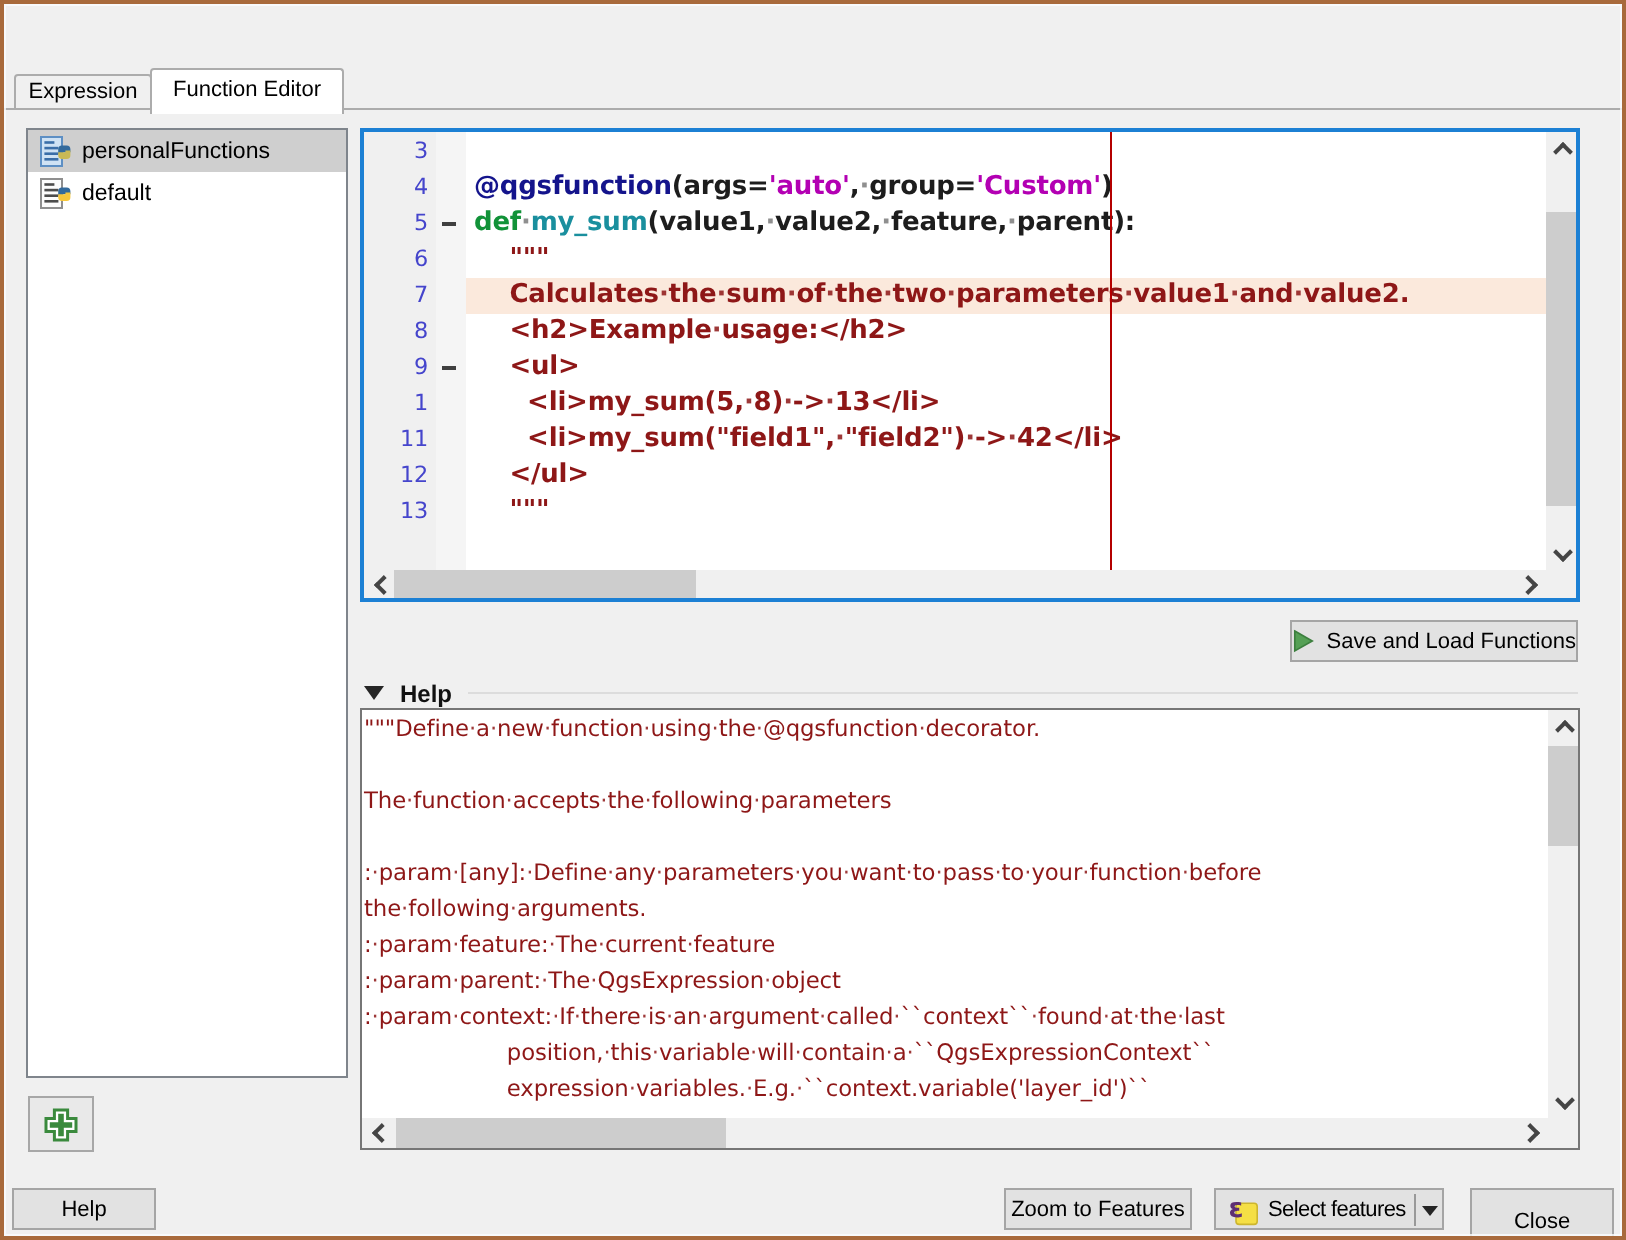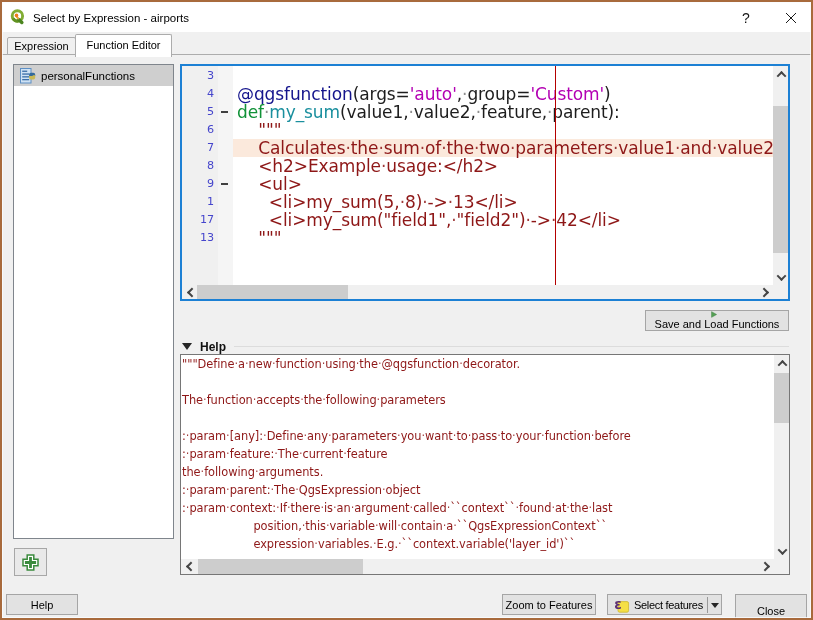--- a/index.html
+++ b/index.html
@@ -37,21 +37,21 @@
   .editor{position:absolute;left:180px;top:64px;width:610px;height:237px;background:#ffffff;border:2px solid #1c80d4;}
   .ed-content{position:absolute;left:0;top:0;width:591px;height:219px;overflow:hidden;}
   .col-num{position:absolute;left:0;top:0;width:36px;height:219px;background:#f0f0f0;}
   .col-fold{position:absolute;left:36px;top:0;width:15px;height:219px;background:#f5f5f5;}
   .edge-line{position:absolute;left:373px;top:0;width:1px;height:219px;background:#b40000;z-index:3;}
   .code-rows{position:absolute;left:0;top:1px;width:100%;}
   .crow{display:flex;height:18px;line-height:18px;position:relative;}
   .crow .ln{flex:0 0 36px;text-align:right;padding-right:4px;color:#4545cc;font-family:"DejaVu Sans",sans-serif;font-size:11.2px;letter-spacing:-0.1px;}
   .crow .fold{flex:0 0 15px;position:relative;}
   .crow .fold .dash{position:absolute;left:3px;top:8px;width:7px;height:2px;background:#404040;}
-  .crow .ctext{flex:1 1 auto;font-family:"DejaVu Sans",sans-serif;font-size:17px;letter-spacing:-0.1px;white-space:pre;padding-left:4px;position:relative;z-index:2;}
+  .crow .ctext{flex:1 1 auto;font-family:"DejaVu Sans",sans-serif;font-size:13px;letter-spacing:-0.1px;white-space:pre;padding-left:4px;position:relative;z-index:2;font-weight:bold;}
   .crow .ctext.hl{background:#fbe9dc;}
   .seg-d{color:#1d1d1d;}
   .seg-dec{color:#14148c;}
   .seg-str{color:#b300b3;}
   .seg-kw{color:#119238;}
   .seg-fn{color:#1a8f9e;}
   .seg-doc{color:#8e1717;}
   .ws{color:#8f8f8f;}
   .seg-doc .ws{color:inherit;opacity:.85;}
   .help-line .ws{color:inherit;opacity:.85;}
@@ -64,21 +64,21 @@
   .chev.down{transform:rotate(45deg) translate(-1px,-1px);}
   .chev.left{transform:rotate(135deg) translate(-1px,-1px);}
   .chev.right{transform:rotate(-45deg) translate(-1px,-1px);}
   .ed-vscroll{left:591px;top:0;width:15px;height:219px;}
   .ed-vscroll .thumb{left:0px;top:40px;width:15px;height:147px;}
   .ed-hscroll{left:0;top:219px;width:591px;height:14px;}
   .ed-hscroll .thumb{left:15px;top:0;width:151px;height:14px;}
   .corner{position:absolute;left:591px;top:219px;width:15px;height:14px;background:#f0f0f0;}
   
   .btn{background:#e2e2e2;border:1px solid #a5a5a5;display:flex;align-items:center;justify-content:center;font-size:11px;color:#000;white-space:nowrap;}
-  .saveload-btn{position:absolute;left:645px;top:310px;width:144px;height:21px;font-size:11px;flex-direction:column;}
+  .saveload-btn{position:absolute;left:645px;top:310px;width:144px;height:21px;font-size:11px;}
   .saveload-btn .play{margin-right:6px;}
   
   .help-header{position:absolute;left:182px;top:340px;height:13px;display:flex;align-items:center;}
   .collapse-arrow{width:0;height:0;border-left:5px solid transparent;border-right:5px solid transparent;border-top:7px solid #262626;margin-right:8px;}
   .help-title{font-weight:bold;font-size:12px;color:#111;}
   .help-groove{position:absolute;left:234px;top:346px;width:555px;height:1px;background:#dcdcdc;}
   .help-area{position:absolute;left:180px;top:354px;width:610px;height:221px;background:#ffffff;border:1px solid #767676;}
   .help-content{position:absolute;left:0;top:0;width:593px;height:204px;overflow:hidden;}
   .help-line{height:18px;line-height:18px;font-family:"DejaVu Sans",sans-serif;font-size:11.4px;letter-spacing:-0.05px;color:#8e1717;white-space:pre;padding-left:1px;}
   .hp-vscroll{left:593px;top:0;width:15px;height:204px;}
@@ -93,54 +93,50 @@
   .select-btn .sf-label{margin-left:4px;letter-spacing:-0.3px;}
   .sf-sep{position:absolute;left:99px;top:2px;width:1px;height:16px;background:#999999;}
   .sf-arrow{position:absolute;left:103px;top:8px;width:0;height:0;border-left:4px solid transparent;border-right:4px solid transparent;border-top:5px solid #252525;}
   .close-btn{position:absolute;left:735px;top:594px;width:72px;height:33px;}
 </style>
 </head>
 <body>
 
 <div id="window">
 
-  <div class="titlebar">
-    <svg class="app-icon" viewBox="0 0 17 17">
-      <circle cx="7.4" cy="6.9" r="5.2" fill="none" stroke="#82ad33" stroke-width="2.9"></circle>
-      <path d="M3.1 9.3 a5.2 5.2 0 0 0 6.2 2.6" fill="none" stroke="#619322" stroke-width="2.9"></path>
-      <rect x="8.9" y="8.1" width="7.6" height="3.5" rx="1.7" transform="rotate(45 8.9 8.1)" fill="#4b851f"></rect>
-      <rect x="7.2" y="6.9" width="3.4" height="2" rx="0.6" transform="rotate(45 7.2 6.9)" fill="#e2a33d"></rect>
-      <circle cx="6.5" cy="6.4" r="1.8" fill="#ee7c16"></circle>
-    </svg>
-    <span class="title-text">Select by Expression - airports</span>
-    <span class="tb-help">?</span>
-    <span class="tb-close">
-      <svg width="12" height="12" viewBox="0 0 12 12">
-        <path d="M1 1 L11 11 M11 1 L1 11" stroke="#1a1a1a" stroke-width="1" fill="none"></path>
-      </svg>
-    </span>
-  </div>
 
   <div class="pane-line"></div>
   <div class="tab tab-inactive">Expression</div>
   <div class="tab tab-active">Function Editor</div>
 
   <div class="flist">
     <div class="flist-item selected">
       <svg class="ficon" viewBox="0 0 16 16">
         <rect x="0.5" y="0.5" width="10.5" height="14.5" fill="#cfe2f4" stroke="#5d8fc4"></rect>
         <rect x="2.2" y="2.6" width="5" height="1.3" fill="#3a6ea8"></rect>
         <rect x="2.2" y="5.4" width="7" height="1.3" fill="#3a6ea8"></rect>
         <rect x="2.2" y="8.2" width="7" height="1.3" fill="#3a6ea8"></rect>
         <rect x="2.2" y="11" width="7" height="1.3" fill="#3a6ea8"></rect>
         <path d="M9.1 6.6 a1.9 1.9 0 0 1 1.9 -1.9 h2.3 a1.9 1.9 0 0 1 1.9 1.9 v1.5 h-3.6 v0.9 h-2.5 z" fill="#336a9c"></path>
         <path d="M15.2 9.6 a1.9 1.9 0 0 1 -1.9 1.9 h-2.3 a1.9 1.9 0 0 1 -1.9 -1.9 v-1.5 h3.6 v-0.9 h2.5 z" fill="#c9b955"></path>
       </svg>
       <span class="flabel">personalFunctions</span>
     </div>
+    <div class="flist-item">
+      <svg class="ficon" viewBox="0 0 16 16">
+        <rect x="0.5" y="0.5" width="10.5" height="14.5" fill="#fcfcfc" stroke="#8f8f8f"></rect>
+        <rect x="2.2" y="2.6" width="5" height="1.3" fill="#4c4c4c"></rect>
+        <rect x="2.2" y="5.4" width="7" height="1.3" fill="#4c4c4c"></rect>
+        <rect x="2.2" y="8.2" width="7" height="1.3" fill="#4c4c4c"></rect>
+        <rect x="2.2" y="11" width="7" height="1.3" fill="#4c4c4c"></rect>
+        <path d="M9.1 6.6 a1.9 1.9 0 0 1 1.9 -1.9 h2.3 a1.9 1.9 0 0 1 1.9 1.9 v1.5 h-3.6 v0.9 h-2.5 z" fill="#336a9c"></path>
+        <path d="M15.2 9.6 a1.9 1.9 0 0 1 -1.9 1.9 h-2.3 a1.9 1.9 0 0 1 -1.9 -1.9 v-1.5 h3.6 v-0.9 h2.5 z" fill="#f7c73c"></path>
+      </svg>
+      <span class="flabel">default</span>
+    </div>
   </div>
 
   <div class="add-btn">
     <svg width="17" height="17" viewBox="0 0 17 17">
       <path d="M5.2 1 h6.6 v4.2 h4.2 v6.6 h-4.2 v4.2 h-6.6 v-4.2 h-4.2 v-6.6 h4.2 z" fill="#ffffff" stroke="#3a8a3d" stroke-width="1.5"></path>
       <path d="M7.1 2.9 h2.8 v4.2 h4.2 v2.8 h-4.2 v4.2 h-2.8 v-4.2 h-4.2 v-2.8 h4.2 z" fill="#3a8a3d"></path>
     </svg>
   </div>
 
   <div class="editor">
@@ -187,23 +183,28 @@
               <span class="dash"></span>
             </span>
             <span class="ctext"><span class="seg-doc">    &lt;ul&gt;</span></span>
           </div>
           <div class="crow">
             <span class="ln">1</span>
             <span class="fold"></span>
             <span class="ctext"><span class="seg-doc">      &lt;li&gt;my_sum(5,<span class="ws">·</span>8)<span class="ws">·</span>-&gt;<span class="ws">·</span>13&lt;/li&gt;</span></span>
           </div>
           <div class="crow">
-            <span class="ln">17</span>
+            <span class="ln">11</span>
             <span class="fold"></span>
             <span class="ctext"><span class="seg-doc">      &lt;li&gt;my_sum("field1",<span class="ws">·</span>"field2")<span class="ws">·</span>-&gt;<span class="ws">·</span>42&lt;/li&gt;</span></span>
+          </div>
+          <div class="crow">
+            <span class="ln">12</span>
+            <span class="fold"></span>
+            <span class="ctext"><span class="seg-doc">    &lt;/ul&gt;</span></span>
           </div>
           <div class="crow">
             <span class="ln">13</span>
             <span class="fold"></span>
             <span class="ctext"><span class="seg-doc">    """</span></span>
           </div>
         </div>
     </div>
     <div class="sb ed-vscroll">
       <div class="sb-btn" style="top:0;left:0;">
@@ -239,22 +240,22 @@
   </div>
   <div class="help-groove"></div>
 
   <div class="help-area">
     <div class="help-content">
         <div class="help-line">"""Define<span class="ws">·</span>a<span class="ws">·</span>new<span class="ws">·</span>function<span class="ws">·</span>using<span class="ws">·</span>the<span class="ws">·</span>@qgsfunction<span class="ws">·</span>decorator.</div>
         <div class="help-line"></div>
         <div class="help-line">The<span class="ws">·</span>function<span class="ws">·</span>accepts<span class="ws">·</span>the<span class="ws">·</span>following<span class="ws">·</span>parameters</div>
         <div class="help-line"></div>
         <div class="help-line">:<span class="ws">·</span>param<span class="ws">·</span>[any]:<span class="ws">·</span>Define<span class="ws">·</span>any<span class="ws">·</span>parameters<span class="ws">·</span>you<span class="ws">·</span>want<span class="ws">·</span>to<span class="ws">·</span>pass<span class="ws">·</span>to<span class="ws">·</span>your<span class="ws">·</span>function<span class="ws">·</span>before</div>
+        <div class="help-line">the<span class="ws">·</span>following<span class="ws">·</span>arguments.</div>
         <div class="help-line">:<span class="ws">·</span>param<span class="ws">·</span>feature:<span class="ws">·</span>The<span class="ws">·</span>current<span class="ws">·</span>feature</div>
-        <div class="help-line">the<span class="ws">·</span>following<span class="ws">·</span>arguments.</div>
         <div class="help-line">:<span class="ws">·</span>param<span class="ws">·</span>parent:<span class="ws">·</span>The<span class="ws">·</span>QgsExpression<span class="ws">·</span>object</div>
         <div class="help-line">:<span class="ws">·</span>param<span class="ws">·</span>context:<span class="ws">·</span>If<span class="ws">·</span>there<span class="ws">·</span>is<span class="ws">·</span>an<span class="ws">·</span>argument<span class="ws">·</span>called<span class="ws">·</span>``context``<span class="ws">·</span>found<span class="ws">·</span>at<span class="ws">·</span>the<span class="ws">·</span>last</div>
         <div class="help-line">                    position,<span class="ws">·</span>this<span class="ws">·</span>variable<span class="ws">·</span>will<span class="ws">·</span>contain<span class="ws">·</span>a<span class="ws">·</span>``QgsExpressionContext``</div>
         <div class="help-line">                    expression<span class="ws">·</span>variables.<span class="ws">·</span>E.g.<span class="ws">·</span>``context.variable('layer_id')``</div>
       </div>
     <div class="sb hp-vscroll">
       <div class="sb-btn" style="top:0;left:0;">
           <div class="chev up"></div>
         </div>
       <div class="thumb"></div>

